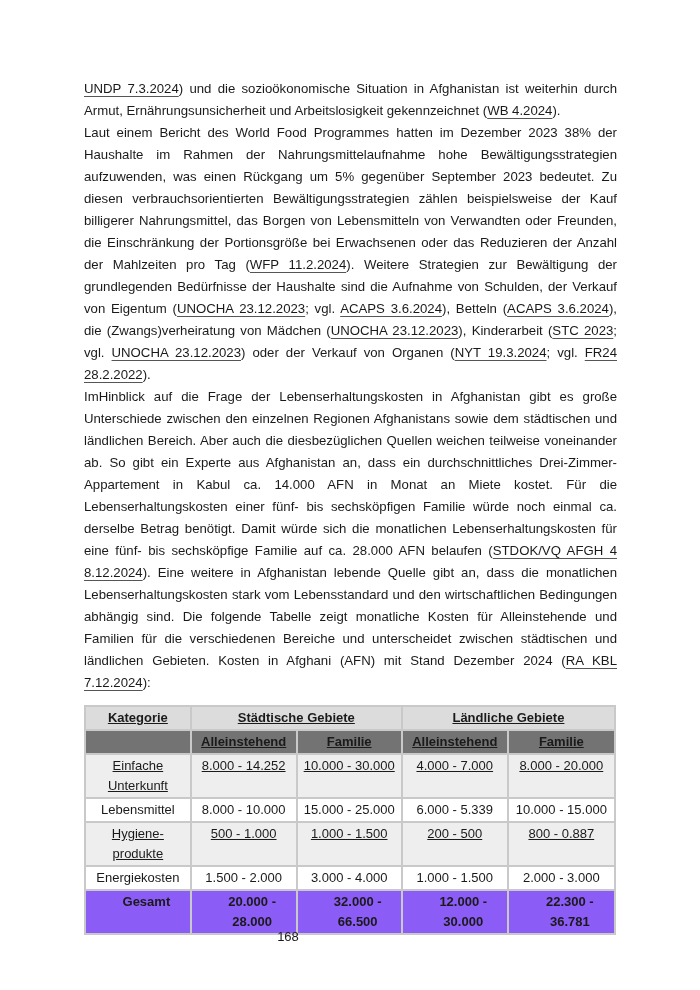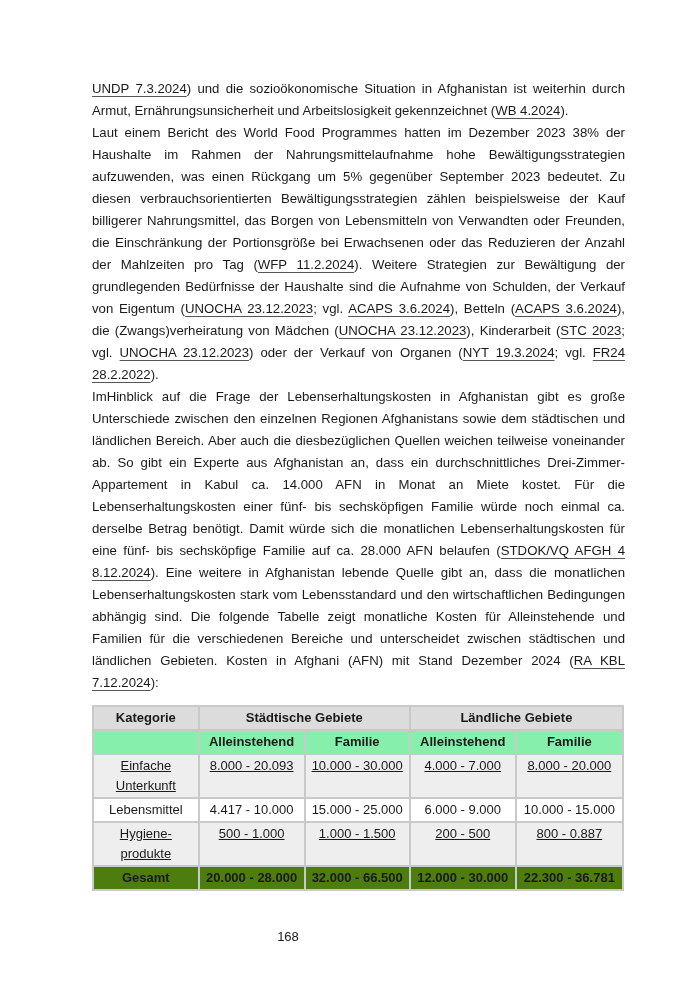--- a/index.html
+++ b/index.html
@@ -1,29 +1,29 @@
 <!DOCTYPE html>
 <html><head>
 <meta charset="utf-8">
 <style>
   html, body { margin: 0; padding: 0; background: #ffffff; }
   body { width: 700px; height: 990px; position: relative; overflow: hidden;
          font-family: "Liberation Sans", sans-serif; color: #1a1a1a; }
-  .page { position: absolute; left: 92px; top: 78px; width: 533px; }
+  .page { position: absolute; left: 84px; top: 78px; width: 533px; }
   p.body { margin: 0; font-size: 13.2px; line-height: 22px; text-align: justify; }
   p.body + p.body { }
   .ref { text-decoration: underline; text-decoration-color: #555; text-underline-offset: 3px; text-decoration-thickness: 1px; }
   table.costs { border-collapse: collapse; width: 532px; margin-top: 11px; font-size: 13px; line-height: 20px; }
   table.costs th, table.costs td { border: 2px solid #c9c9c9; text-align: center; vertical-align: top; padding: 1px 3px; }
-  table.costs th { font-weight: bold; }
+  table.costs th { font-weight: bold; text-decoration: underline; }
   tr.head1 th { background: #dcdcdc; }
-  tr.head2 th, tr.head2 td { background: #86efac; }
+  tr.head2 th, tr.head2 td { background: #737373; }
   tr.odd td { background: #eeeeee; text-decoration: underline; }
   tr.even td { background: #ffffff; }
-  tr.total td { background: #4d7c0f; font-weight: bold; }
+  tr.total td { background: #8b5cf6; font-weight: bold; padding-left: 20px; }
   .pagenum { position: absolute; left: 0; width: 576px; top: 929px; text-align: center; font-size: 13px; }
 </style>
 </head>
 <body>
 
 <div class="page">
 
   <p class="body"><span class="ref">UNDP 7.3.2024</span><span>) und die sozioökonomische Situation in Afghanistan ist weiterhin durch Armut, Ernährungsunsicherheit und Arbeitslosigkeit gekennzeichnet (</span><span class="ref">WB 4.2024</span><span>).</span></p>
 
   <p class="body"><span>Laut einem Bericht des World Food Programmes hatten im Dezember 2023 38% der Haushalte im Rahmen der Nahrungsmittelaufnahme hohe Bewältigungsstrategien aufzuwenden, was einen Rückgang um 5% gegenüber September 2023 bedeutet. Zu diesen verbrauchsorientierten Bewältigungsstrategien zählen beispielsweise der Kauf billigerer Nahrungsmittel, das Borgen von Lebensmitteln von Verwandten oder Freunden, die Einschränkung der Portionsgröße bei Erwachsenen oder das Reduzieren der Anzahl der Mahlzeiten pro Tag (</span><span class="ref">WFP 11.2.2024</span><span>). Weitere Strategien zur Bewältigung der grundlegenden Bedürfnisse der Haushalte sind die Aufnahme von Schulden, der Verkauf von Eigentum (</span><span class="ref">UNOCHA 23.12.2023</span><span>; vgl. </span><span class="ref">ACAPS 3.6.2024</span><span>), Betteln (</span><span class="ref">ACAPS 3.6.2024</span><span>), die (Zwangs)verheiratung von Mädchen (</span><span class="ref">UNOCHA 23.12.2023</span><span>), Kinderarbeit (</span><span class="ref">STC 2023</span><span>; vgl. </span><span class="ref">UNOCHA 23.12.2023</span><span>) oder der Verkauf von Organen (</span><span class="ref">NYT 19.3.2024</span><span>; vgl. </span><span class="ref">FR24 28.2.2022</span><span>).</span></p>
@@ -46,38 +46,45 @@
     </tr>
     <tr class="head2">
       <td></td>
       <th>Alleinstehend</th>
       <th>Familie</th>
       <th>Alleinstehend</th>
       <th>Familie</th>
     </tr>
     <tr class="odd">
       <td>Einfache Unterkunft</td>
-      <td>8.000 - 20.093</td>
+      <td>8.000 - 14.252</td>
       <td>10.000 - 30.000</td>
       <td>4.000 - 7.000</td>
       <td>8.000 - 20.000</td>
     </tr>
     <tr class="even">
       <td>Lebensmittel</td>
-      <td>4.417 - 10.000</td>
+      <td>8.000 - 10.000</td>
       <td>15.000 - 25.000</td>
-      <td>6.000 - 9.000</td>
+      <td>6.000 - 5.339</td>
       <td>10.000 - 15.000</td>
     </tr>
     <tr class="odd">
       <td>Hygiene-produkte</td>
       <td>500 - 1.000</td>
       <td>1.000 - 1.500</td>
       <td>200 - 500</td>
       <td>800 - 0.887</td>
+    </tr>
+    <tr class="even">
+      <td>Energiekosten</td>
+      <td>1.500 - 2.000</td>
+      <td>3.000 - 4.000</td>
+      <td>1.000 - 1.500</td>
+      <td>2.000 - 3.000</td>
     </tr>
     <tr class="total">
       <td>Gesamt</td>
       <td>20.000 - 28.000</td>
       <td>32.000 - 66.500</td>
       <td>12.000 - 30.000</td>
       <td>22.300 - 36.781</td>
     </tr>
   </tbody>
     </table>

